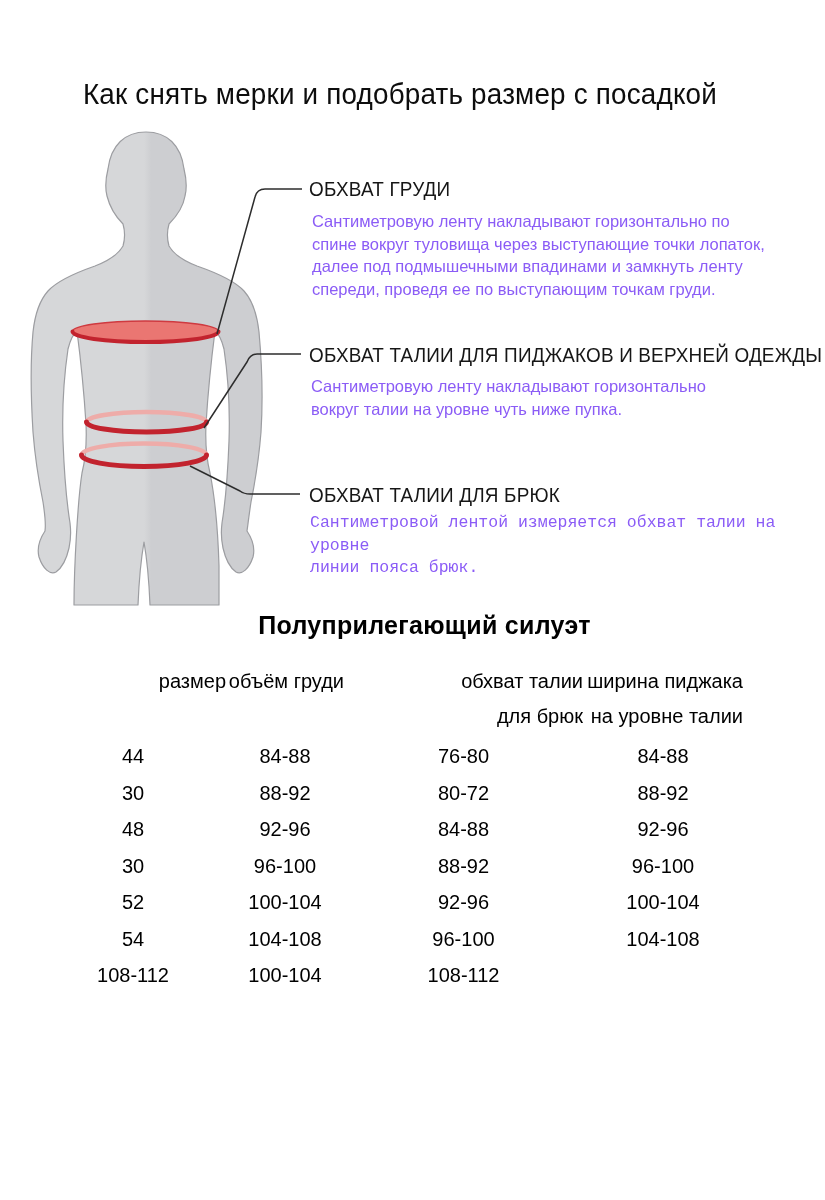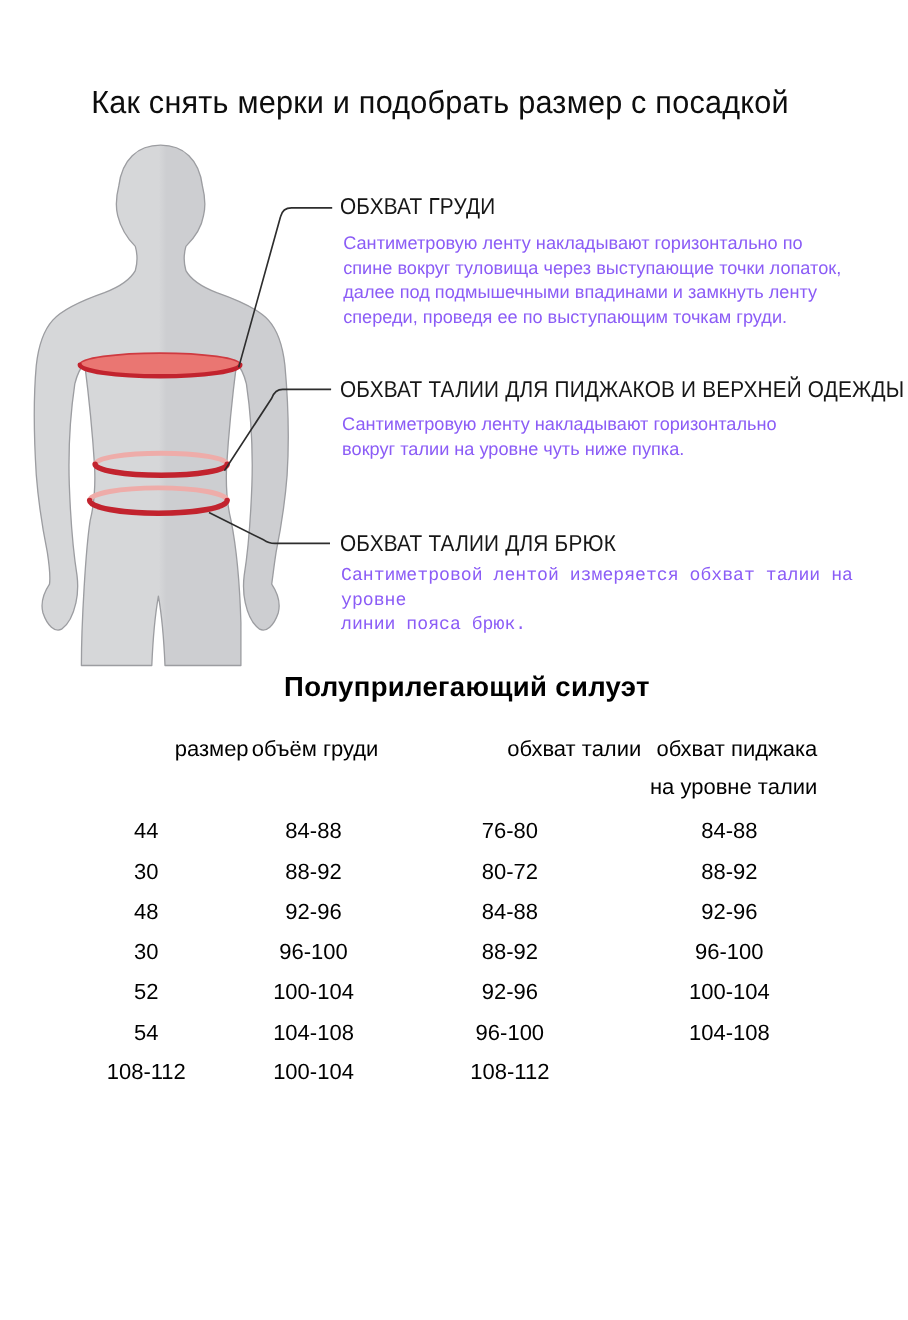--- a/index.html
+++ b/index.html
@@ -165,23 +165,24 @@
     <div class="hcell">
       <div class="hline">размер</div>
       <div class="hline"></div>
     </div>
     <div class="hcell">
       <div class="hline">объём груди</div>
       <div class="hline"></div>
     </div>
     <div class="hcell">
       <div class="hline">обхват талии</div>
-    </div>
-    <div class="hcell">
-      <div class="hline">обхват пиджака</div>
+      <div class="hline">для брюк</div>
+    </div>
+    <div class="hcell">
+      <div class="hline">ширина пиджака</div>
       <div class="hline">на уровне талии</div>
     </div>
 
     <div class="spacer"></div>
 
     <div class="cell">44</div>
     <div class="cell">84-88</div>
     <div class="cell">76-80</div>
     <div class="cell">84-88</div>
 

